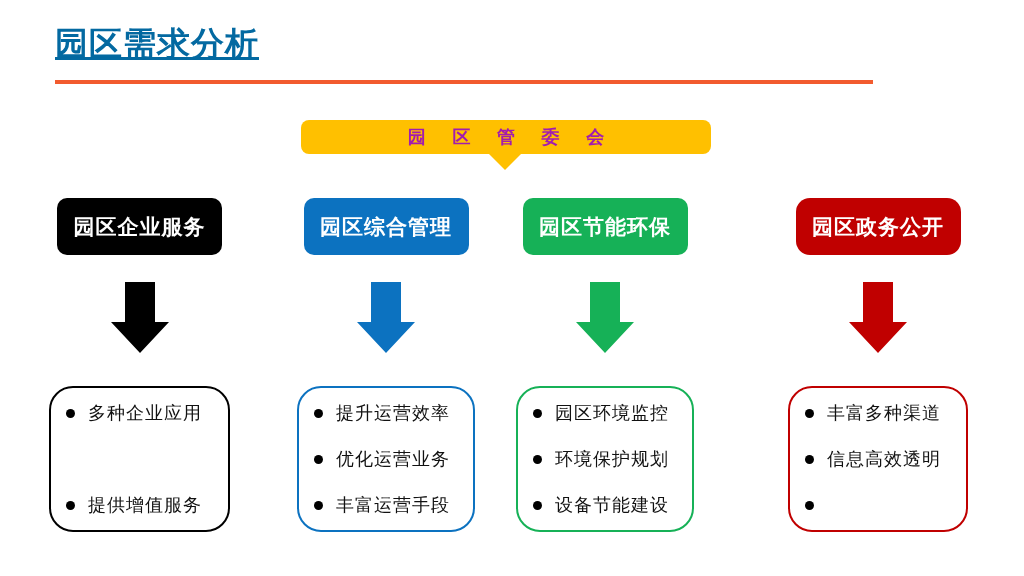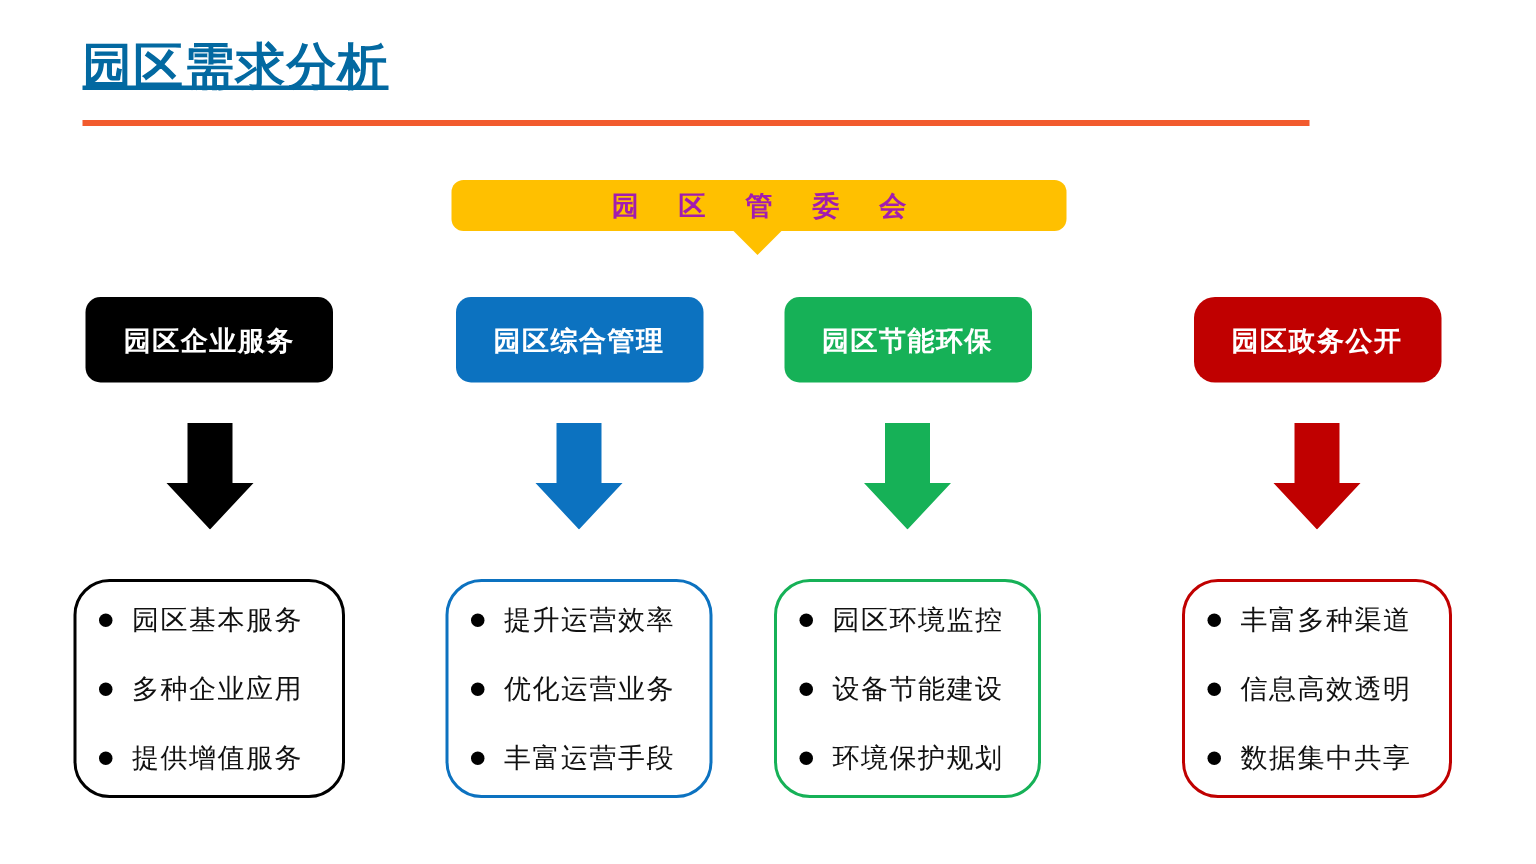--- a/index.html
+++ b/index.html
@@ -72,21 +72,21 @@
   .col-4 { left: 788px; width: 180px; }
 
   .category-badge {
     width: 165px;
     height: 57px;
     border-radius: 10px;
     display: flex;
     align-items: center;
     justify-content: center;
     color: #ffffff;
-    font-size: 18px;
+    font-size: 21px;
     font-weight: bold;
     letter-spacing: 1px;
     margin-bottom: 27px;
     flex: none;
   }
 
   .down-arrow {
     margin-bottom: 33px;
     flex: none;
     line-height: 0;
@@ -140,24 +140,20 @@
   <div class="column col-1">
     <div class="category-badge" style="background-color: rgb(0, 0, 0);">园区企业服务</div>
     <div class="down-arrow">
       <svg width="60" height="71" viewBox="0 0 60 71">
         <polygon points="15,0 45,0 45,40 59,40 30,71 1,40 15,40" style="fill: rgb(0, 0, 0);"></polygon>
       </svg>
     </div>
     <div class="list-card" style="border-color: rgb(0, 0, 0);">
       <div class="list-item">
         <span class="bullet"></span>
-        <span class="list-item-label">园区基本服务</span>
-      </div>
-      <div class="list-item">
-        <span class="bullet"></span>
         <span class="list-item-label">多种企业应用</span>
       </div>
       <div class="list-item">
         <span class="bullet"></span>
         <span class="list-item-label">提供增值服务</span>
       </div>
     </div>
   </div>
 
   <div class="column col-2">
@@ -190,25 +186,25 @@
         <polygon points="15,0 45,0 45,40 59,40 30,71 1,40 15,40" style="fill: rgb(22, 177, 87);"></polygon>
       </svg>
     </div>
     <div class="list-card" style="border-color: rgb(22, 177, 87);">
       <div class="list-item">
         <span class="bullet"></span>
         <span class="list-item-label">园区环境监控</span>
       </div>
       <div class="list-item">
         <span class="bullet"></span>
+        <span class="list-item-label">环境保护规划</span>
+      </div>
+      <div class="list-item">
+        <span class="bullet"></span>
         <span class="list-item-label">设备节能建设</span>
-      </div>
-      <div class="list-item">
-        <span class="bullet"></span>
-        <span class="list-item-label">环境保护规划</span>
       </div>
     </div>
   </div>
 
   <div class="column col-4">
     <div class="category-badge" style="background-color: rgb(192, 0, 0); border-radius: 14px;">园区政务公开</div>
     <div class="down-arrow">
       <svg width="60" height="71" viewBox="0 0 60 71">
         <polygon points="15,0 45,0 45,40 59,40 30,71 1,40 15,40" style="fill: rgb(192, 0, 0);"></polygon>
       </svg>
@@ -217,18 +213,17 @@
       <div class="list-item">
         <span class="bullet"></span>
         <span class="list-item-label">丰富多种渠道</span>
       </div>
       <div class="list-item">
         <span class="bullet"></span>
         <span class="list-item-label">信息高效透明</span>
       </div>
       <div class="list-item">
         <span class="bullet"></span>
-        <span class="list-item-label">数据集中共享</span>
       </div>
     </div>
   </div>
 
 </div>
 
 </body></html>

